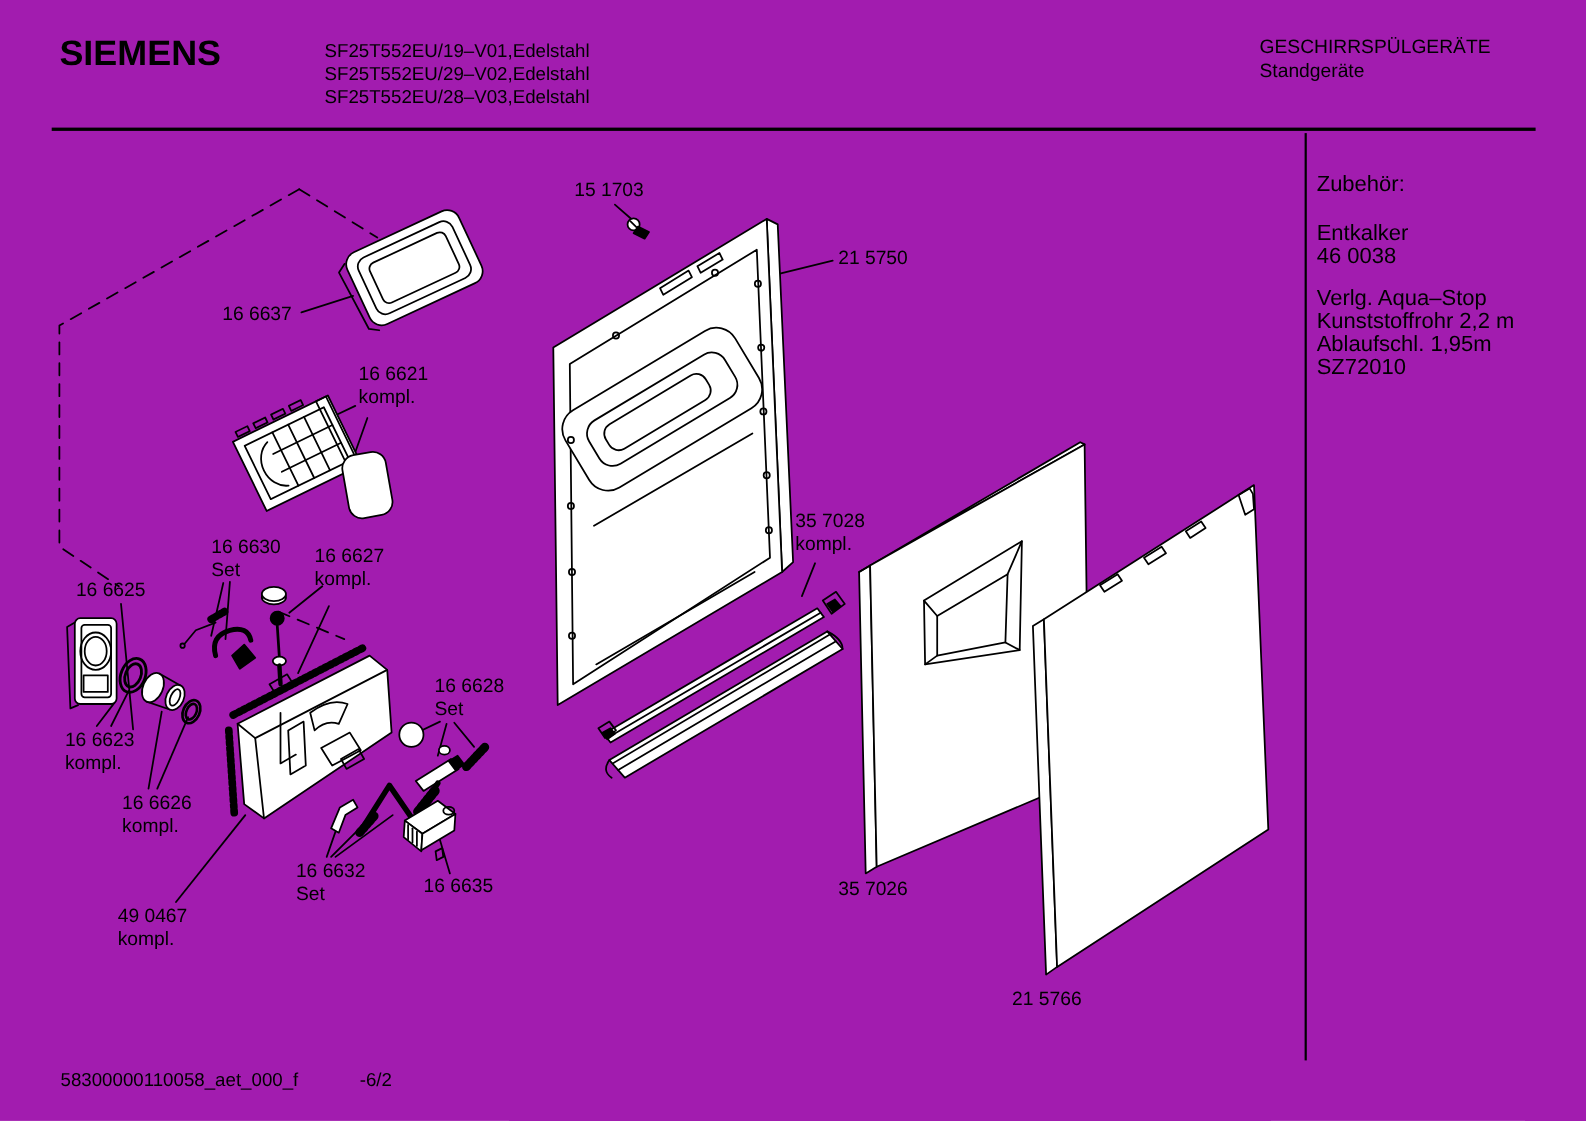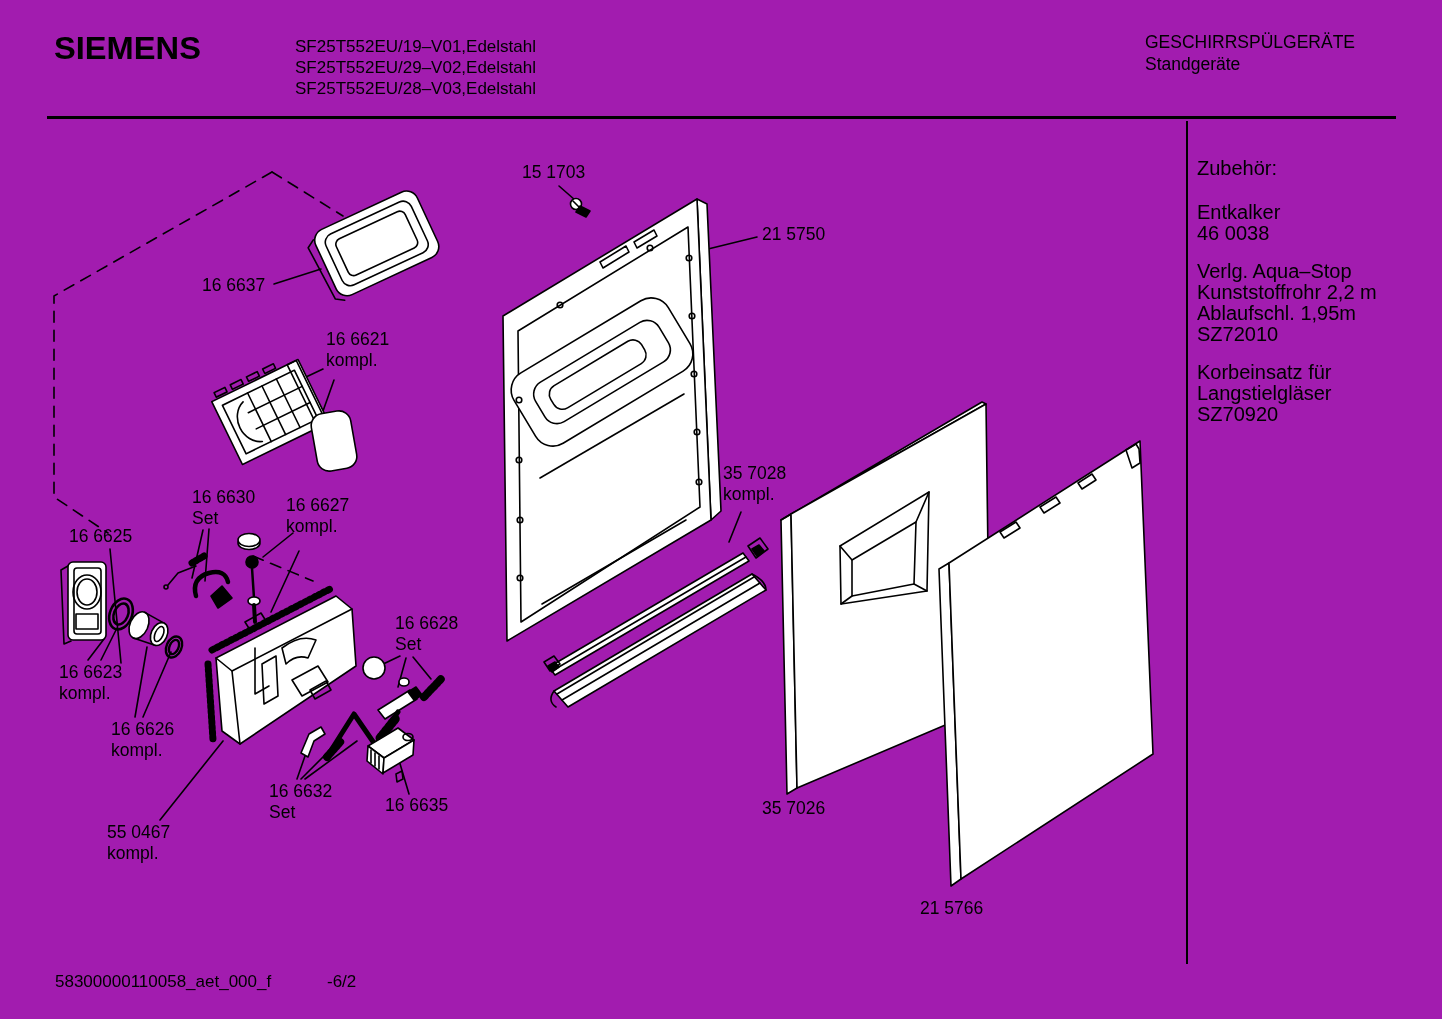--- a/index.html
+++ b/index.html
@@ -298,21 +298,21 @@
   </div>
   <div class="plabel" style="left:269px;top:781px">
     <span>16 6632</span>
       <span>Set</span>
   </div>
   <div class="plabel" style="left:385px;top:795px">
     <span>16 6635</span>
       <span></span>
   </div>
   <div class="plabel" style="left:107px;top:822px">
-    <span>55 0467</span>
+    <span>49 0467</span>
       <span>kompl.</span>
   </div>
   <div class="plabel" style="left:762px;top:798px">
     <span>35 7026</span>
       <span></span>
   </div>
   <div class="plabel" style="left:920px;top:898px">
     <span>21 5766</span>
       <span></span>
   </div>
@@ -322,25 +322,20 @@
     <div class="sb-group">
       <div>Entkalker</div>
       <div>46 0038</div>
     </div>
     <div class="sb-group">
       <div>Verlg. Aqua–Stop</div>
       <div>Kunststoffrohr 2,2 m</div>
       <div>Ablaufschl. 1,95m</div>
       <div>SZ72010</div>
     </div>
-    <div class="sb-group">
-      <div>Korbeinsatz für</div>
-      <div>Langstielgläser</div>
-      <div>SZ70920</div>
-    </div>
   </div>
 
   <div class="footer">
     <span>58300000110058_aet_000_f</span>
     <span class="pg">-6/2</span>
   </div>
 
 </div>
 
 </body></html>

